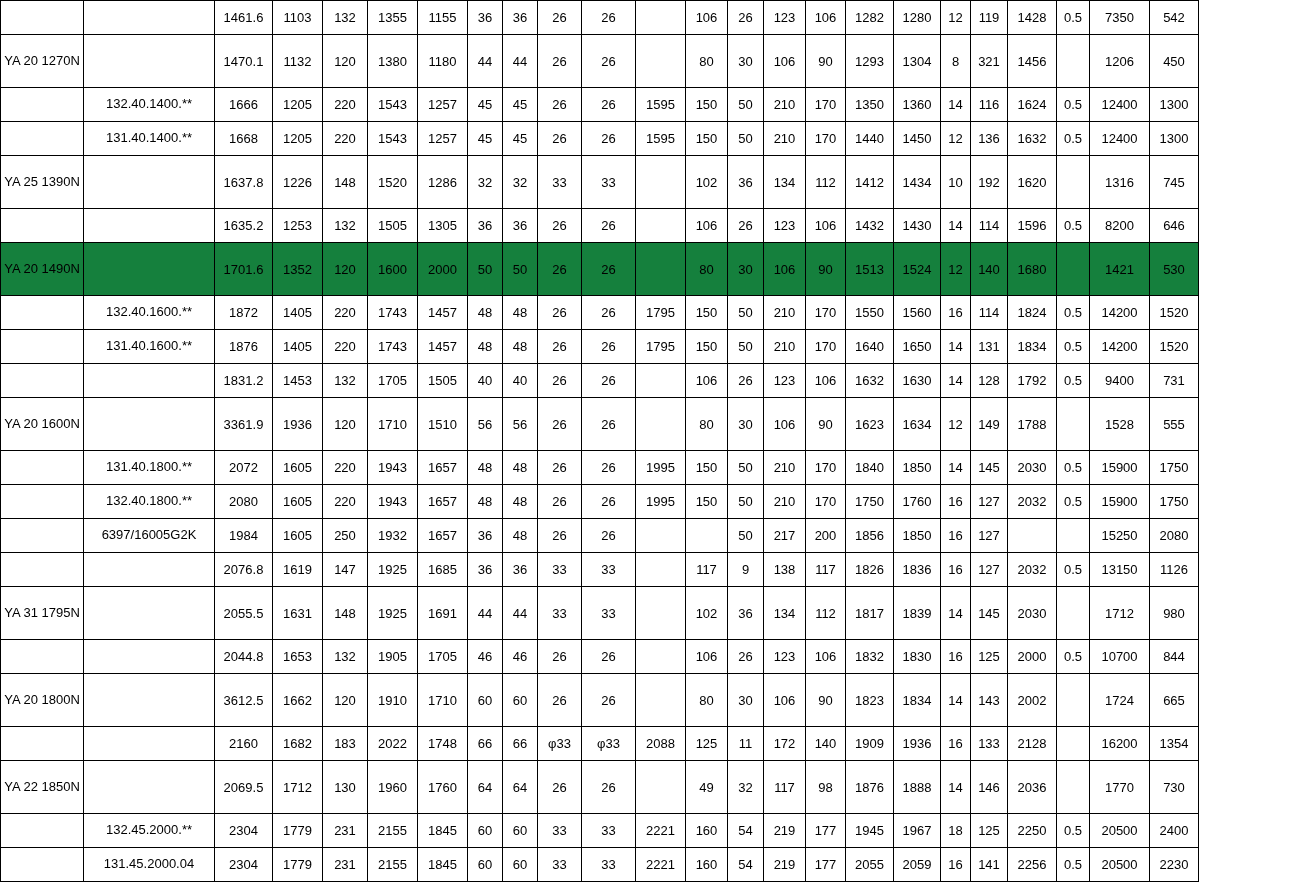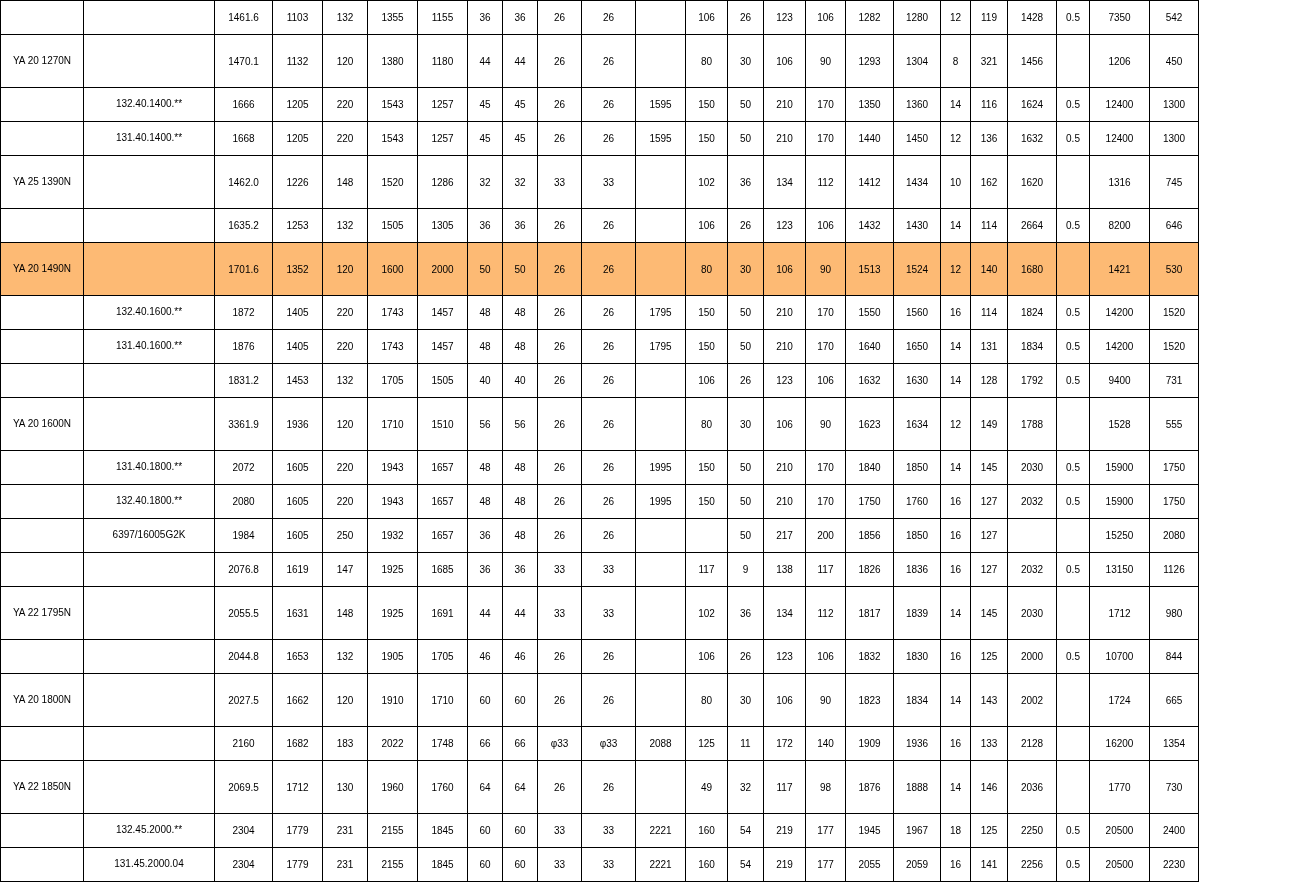--- a/index.html
+++ b/index.html
@@ -16,36 +16,36 @@
     width: 1298px;
     height: 889px;
     overflow: hidden;
     position: relative;
     background: #ffffff;
   }
   table.spec {
     border-collapse: collapse;
     table-layout: fixed;
     width: 1030px;
-    font-size: 10px;
+    font-size: 13px;
   }
   table.spec td {
     border: 1px solid #000000;
     text-align: center;
     vertical-align: middle;
     padding: 0 2px;
     white-space: nowrap;
     overflow: hidden;
   }
   
   tr.h-short td { height: 33px; }
   tr.h-tall td  { height: 52px; }
 
   
-  tr.shaded td { background: #fdba74; }
+  tr.shaded td { background: #15803d; }
 
   
   .c-model  { width: 83px; }
   .c-code   { width: 131px; }
   .c-a      { width: 58px; }
   .c-b      { width: 50px; }
   .c-c      { width: 45px; }
   .c-d      { width: 50px; }
   .c-e      { width: 50px; }
   .c-f      { width: 35px; }
@@ -205,38 +205,38 @@
           <td>12</td>
           <td>136</td>
           <td>1632</td>
           <td>0.5</td>
           <td>12400</td>
           <td>1300</td>
         </tr>
         <tr class="h-tall">
           <td class="model-cell">YA 25 1390N</td>
           <td class="model-cell"></td>
-          <td>1462.0</td>
+          <td>1637.8</td>
           <td>1226</td>
           <td>148</td>
           <td>1520</td>
           <td>1286</td>
           <td>32</td>
           <td>32</td>
           <td>33</td>
           <td>33</td>
           <td></td>
           <td>102</td>
           <td>36</td>
           <td>134</td>
           <td>112</td>
           <td>1412</td>
           <td>1434</td>
           <td>10</td>
-          <td>162</td>
+          <td>192</td>
           <td>1620</td>
           <td></td>
           <td>1316</td>
           <td>745</td>
         </tr>
         <tr class="h-short">
           <td class="model-cell"></td>
           <td class="model-cell"></td>
           <td>1635.2</td>
           <td>1253</td>
@@ -249,21 +249,21 @@
           <td>26</td>
           <td></td>
           <td>106</td>
           <td>26</td>
           <td>123</td>
           <td>106</td>
           <td>1432</td>
           <td>1430</td>
           <td>14</td>
           <td>114</td>
-          <td>2664</td>
+          <td>1596</td>
           <td>0.5</td>
           <td>8200</td>
           <td>646</td>
         </tr>
         <tr class="h-tall shaded">
           <td class="model-cell">YA 20 1490N</td>
           <td class="model-cell"></td>
           <td>1701.6</td>
           <td>1352</td>
           <td>120</td>
@@ -489,21 +489,21 @@
           <td>1826</td>
           <td>1836</td>
           <td>16</td>
           <td>127</td>
           <td>2032</td>
           <td>0.5</td>
           <td>13150</td>
           <td>1126</td>
         </tr>
         <tr class="h-tall">
-          <td class="model-cell">YA 22 1795N</td>
+          <td class="model-cell">YA 31 1795N</td>
           <td class="model-cell"></td>
           <td>2055.5</td>
           <td>1631</td>
           <td>148</td>
           <td>1925</td>
           <td>1691</td>
           <td>44</td>
           <td>44</td>
           <td>33</td>
           <td>33</td>
@@ -543,21 +543,21 @@
           <td>16</td>
           <td>125</td>
           <td>2000</td>
           <td>0.5</td>
           <td>10700</td>
           <td>844</td>
         </tr>
         <tr class="h-tall">
           <td class="model-cell">YA 20 1800N</td>
           <td class="model-cell"></td>
-          <td>2027.5</td>
+          <td>3612.5</td>
           <td>1662</td>
           <td>120</td>
           <td>1910</td>
           <td>1710</td>
           <td>60</td>
           <td>60</td>
           <td>26</td>
           <td>26</td>
           <td></td>
           <td>80</td>

